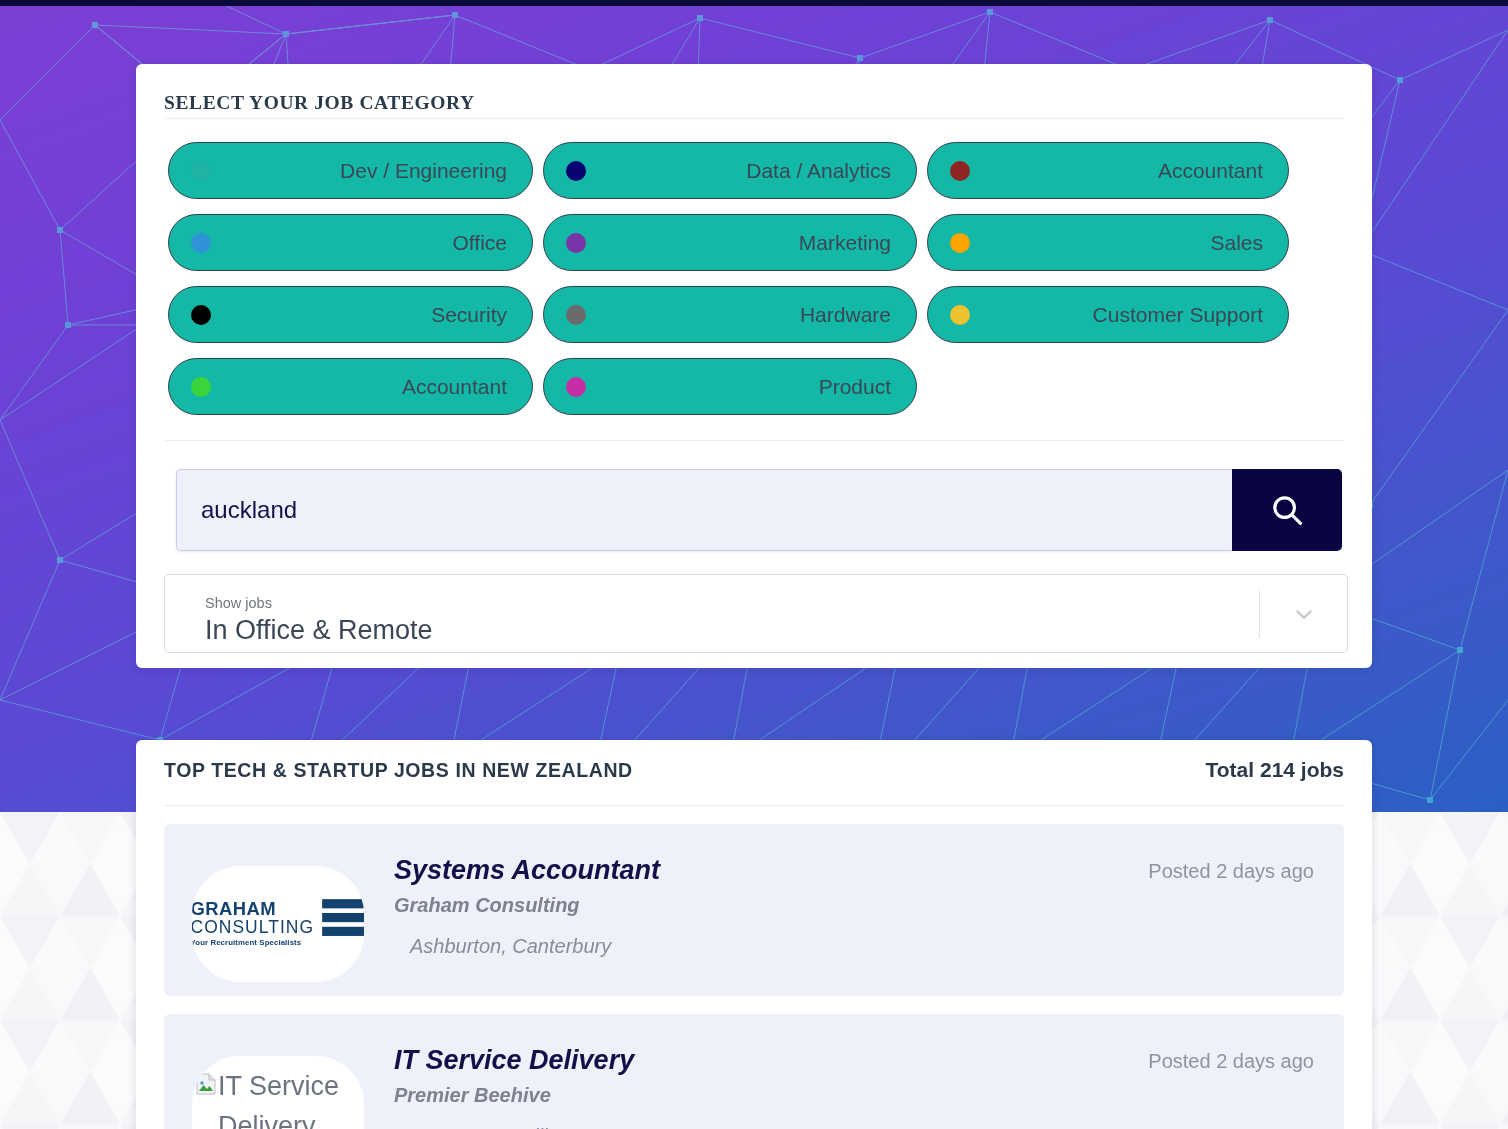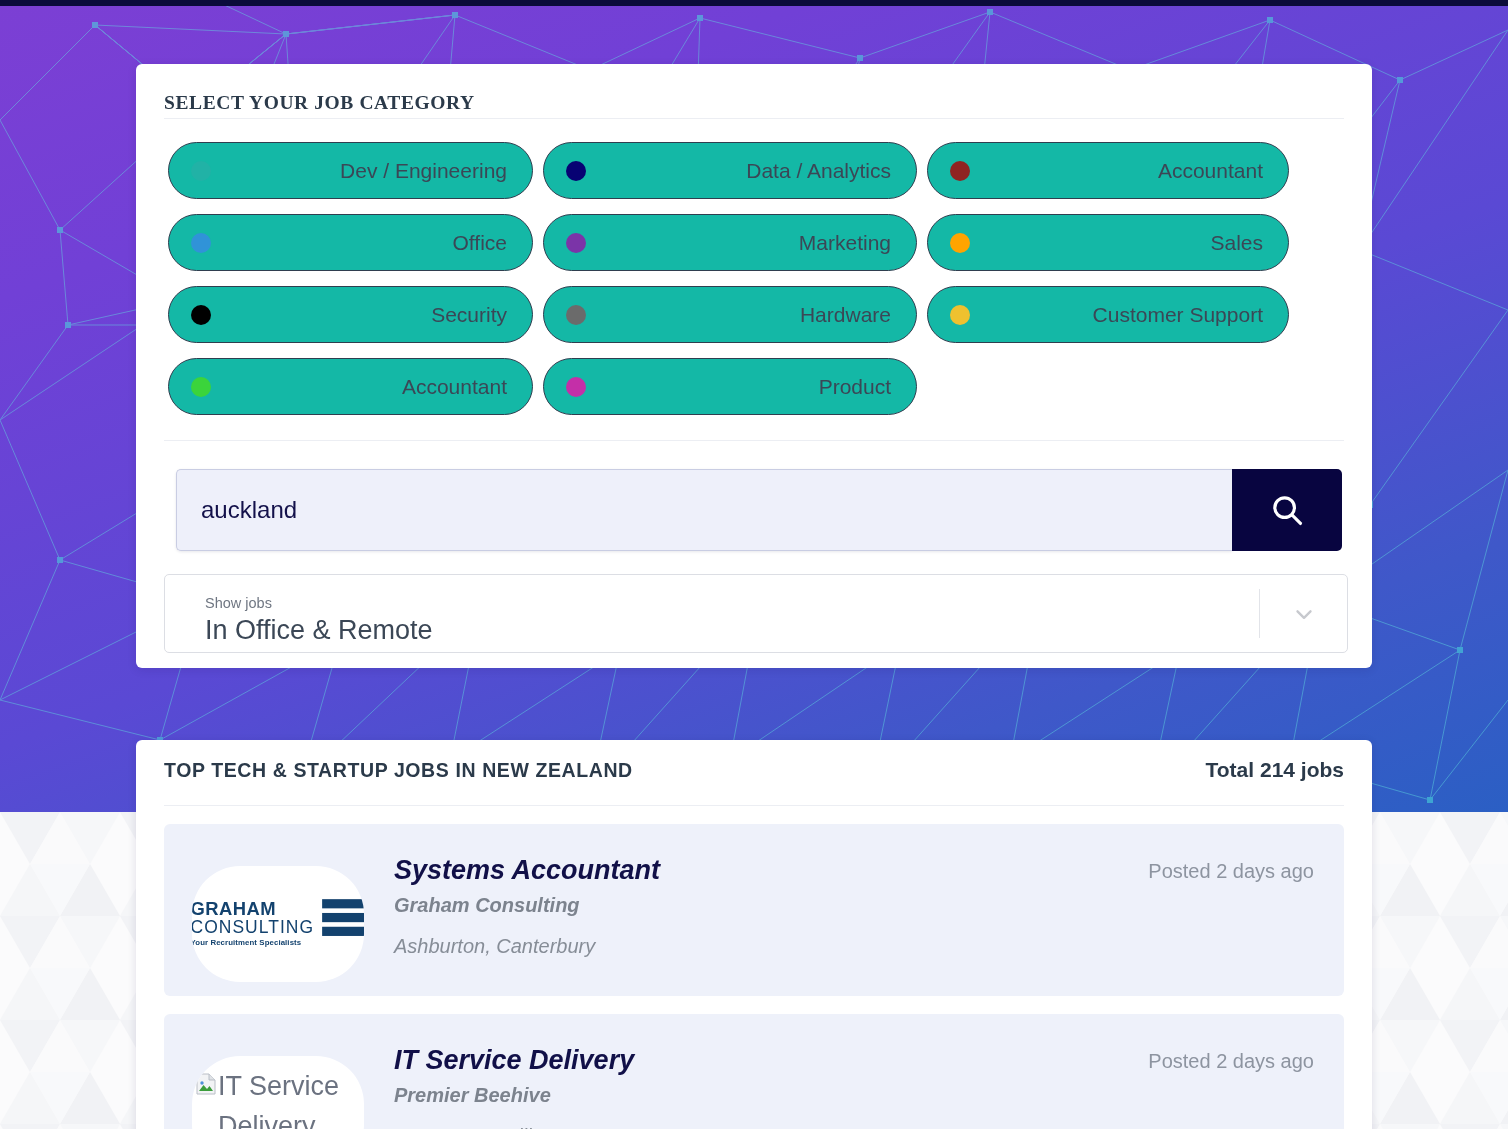--- a/index.html
+++ b/index.html
@@ -234,20 +234,21 @@
     font-size: 20px;
     font-weight: 700;
     color: #7c838e;
     line-height: 34px;
   }
   .job-location {
     font-size: 20px;
     color: #868d97;
     line-height: 34px;
     margin-top: 7px;
+    margin-left: 16px;
   }
   .job-posted {
     position: absolute;
     right: 30px;
     top: 36px;
     font-size: 20px;
     color: #8d94a0;
   }
 
   

